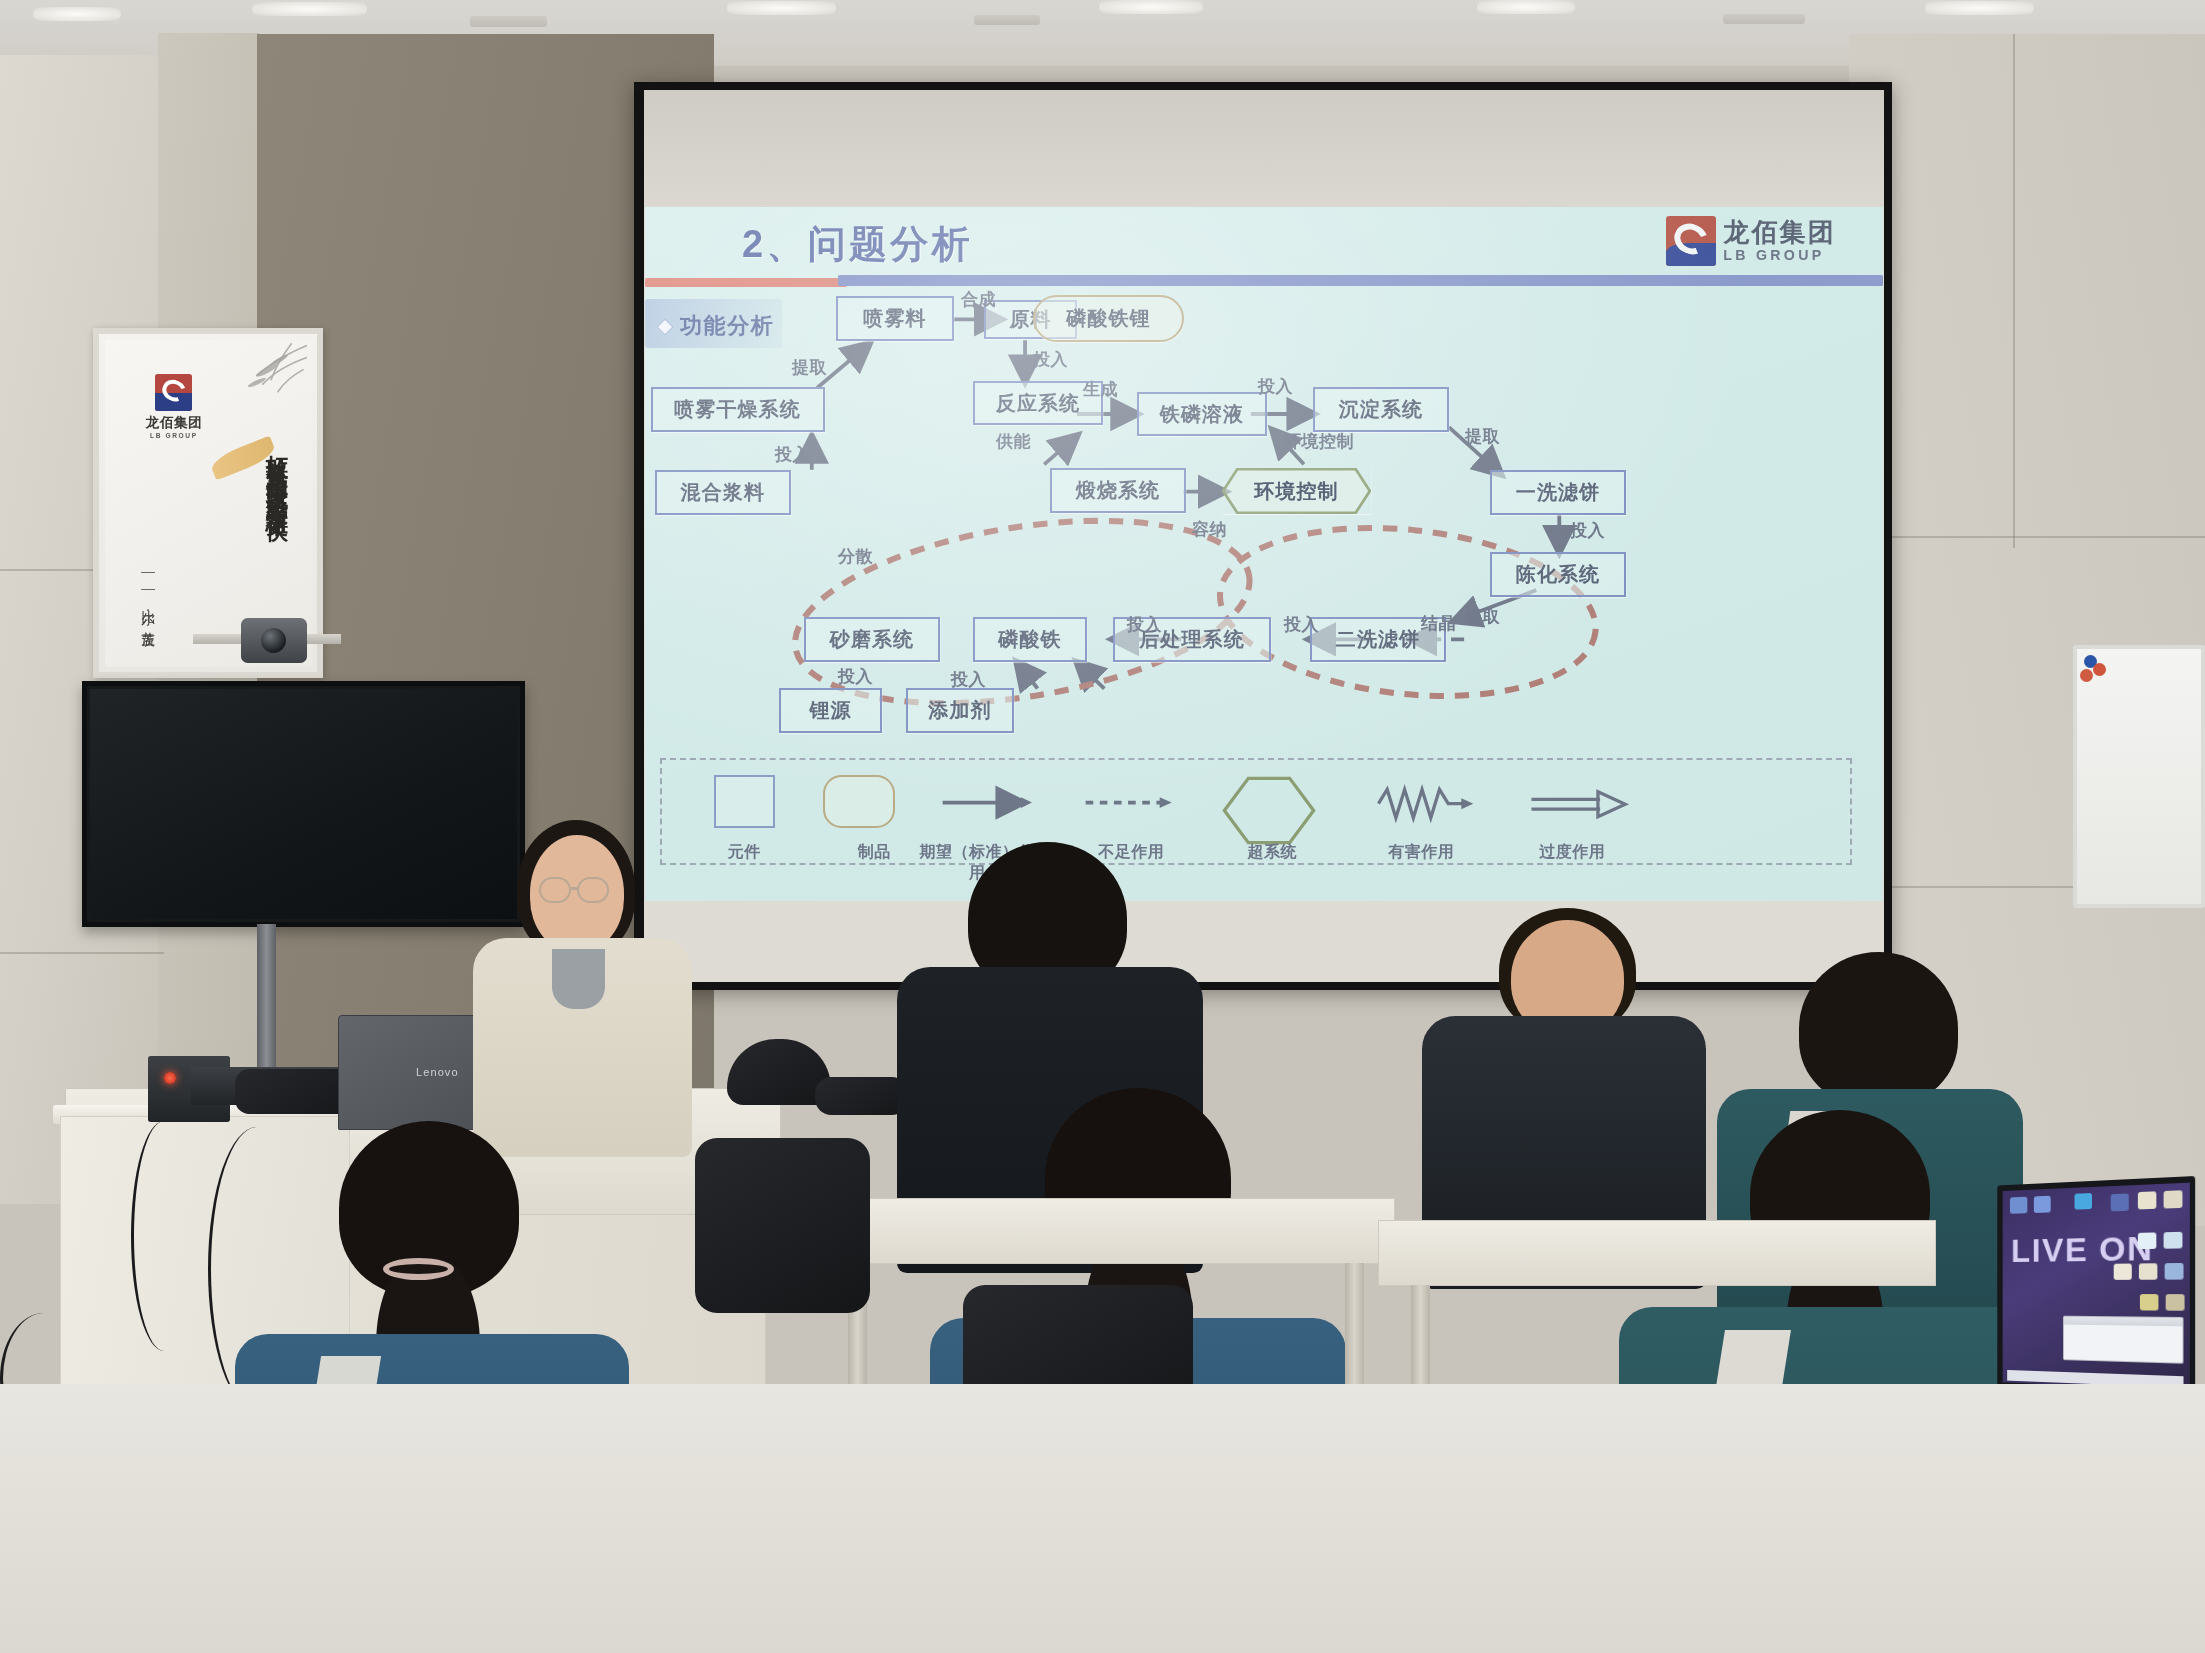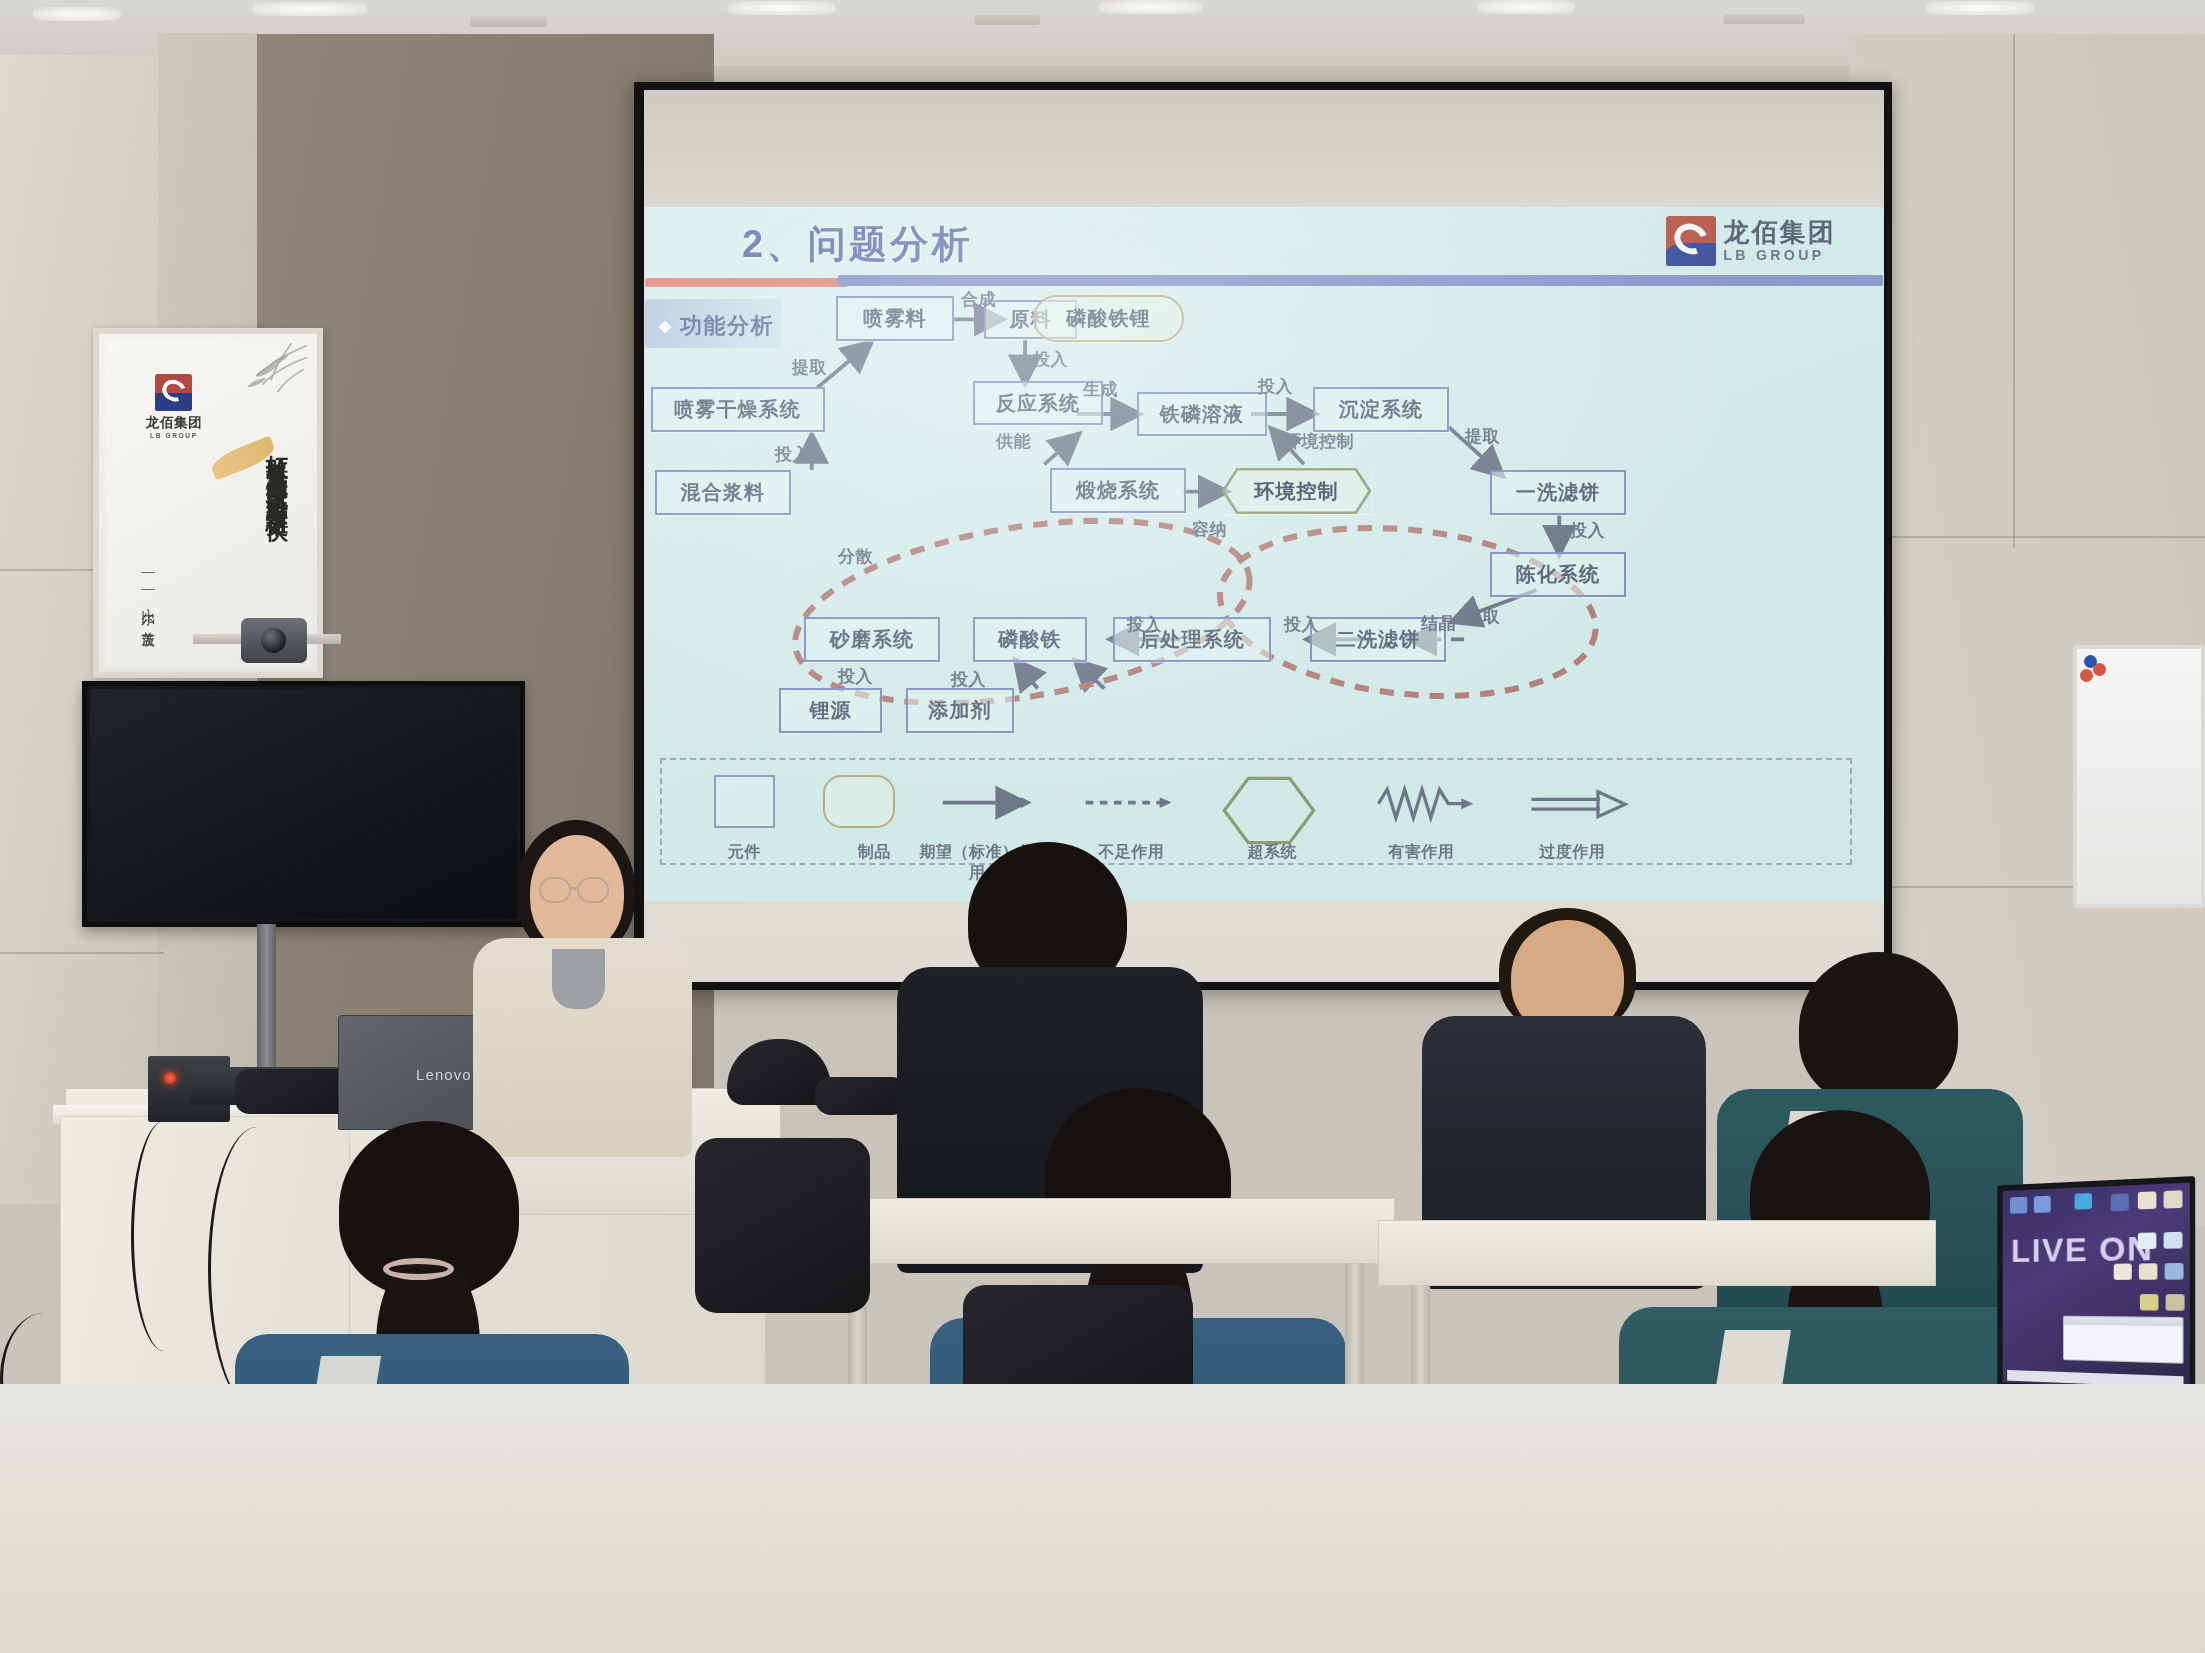--- a/index.html
+++ b/index.html
@@ -141,21 +141,21 @@
   .front-desk { position:absolute; left:65px; top:1088px; width:716px; height:131px;
     background:linear-gradient(#efece3,#ddd9cf); border:1.6px solid #cdc8bd; }
   .front-desk-skirt { position:absolute; left:77px; top:1214px; width:689px; height:306px;
     background:linear-gradient(95deg,#e9e5db,#dcd8ce); border:1.6px solid #cfcabf; }
 
   .desk { position:absolute; background:linear-gradient(#efece3,#ddd9cf); border:1.6px solid #cfcabf; }
   .desk-leg { position:absolute; background:linear-gradient(90deg,#b9b4a9,#d9d5cb,#b9b4a9); }
 
   .laptop-lid { position:absolute; background:linear-gradient(150deg,#63666b,#4a4d52);
     border-radius:3.8px 3.8px 1.1px 1.1px; border:1.6px solid #3a3d42; }
-  .laptop-brand { position:absolute; font-size:15px; color:#cfd2d6; letter-spacing:1.1px; }
+  .laptop-brand { position:absolute; font-size:11px; color:#cfd2d6; letter-spacing:1.1px; }
 
   
   .person { position:absolute; }
   .head { position:absolute; border-radius:50% 50% 46% 46%; }
   .body { position:absolute; border-radius:33px 33px 9.8px 9.8px; }
   .hair { position:absolute; border-radius:50% 50% 42% 42%; }
   .pony { position:absolute; border-radius:40% 40% 50% 50%; background:#1a1513; }
 
   
   .rlap { position:absolute; left:1991px; top:1181px; width:202px; height:219px;

